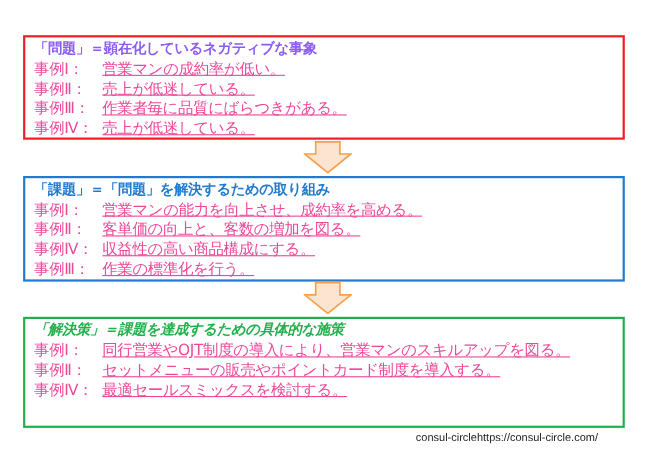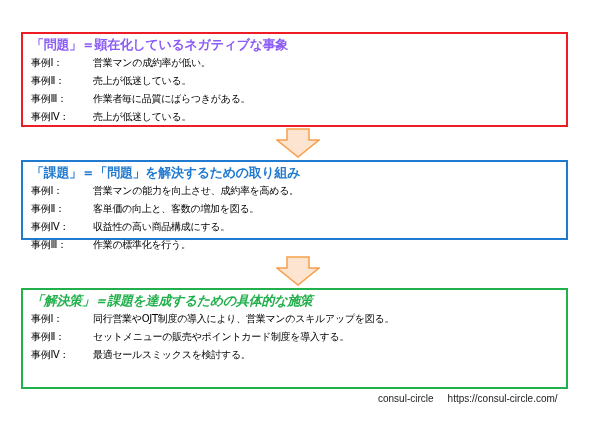--- a/index.html
+++ b/index.html
@@ -1,34 +1,34 @@
 <!DOCTYPE html>
 <html><head>
 <meta charset="utf-8">
 <style>
   html, body { margin: 0; padding: 0; background: #ffffff; }
   body { width: 600px; height: 431px; position: relative; overflow: hidden;
          font-family: "DejaVu Sans", sans-serif; }
   .box { position: absolute; left: 21px; width: 547px; border: 2px solid; box-sizing: border-box;
          padding: 2px 0 0 8px; background: #fff; }
   .box.red { top: 32px; height: 95px; border-color: #ee1c24; }
-  .box.blue { top: 160px; height: 80px; border-color: #1f7ad0; }
+  .box.blue { top: 160px; height: 96px; border-color: #1f7ad0; }
   .box.green { top: 288px; height: 101px; border-color: #21b04b; }
   .title { font-size: 13px; font-weight: bold; line-height: 18px; letter-spacing: -0.3px; white-space: nowrap; }
   .red .title { color: #8b5cf6; }
   .blue .title { color: #1f7ad0; }
   .green .title { color: #21b04b; font-style: italic; }
-  .line { font-size: 10px; line-height: 18px; color: #000000; white-space: nowrap; letter-spacing: -0.3px; }
+  .line { font-size: 14px; line-height: 18px; color: #ec4899; white-space: nowrap; letter-spacing: -0.3px; text-decoration: underline; }
   .line .lbl { display: inline-block; width: 62px; }
   .arrow { position: absolute; left: 276px; width: 44px; height: 30px; }
   .arrow.a1 { top: 128px; }
   .arrow.a2 { top: 256px; }
   .footer { position: absolute; top: 393px; left: 378px; font-family: "Liberation Sans", sans-serif;
             font-size: 10px; color: #222; white-space: nowrap; }
-  .footer span + span { margin-left: 14px; }
+  .footer span + span { }
 </style>
 </head>
 <body>
 
 <div class="box red">
   <div class="title">「問題」＝顕在化しているネガティブな事象</div>
   <div class="line"><span class="lbl">事例Ⅰ：</span><span>営業マンの成約率が低い。</span></div>
   <div class="line"><span class="lbl">事例Ⅱ：</span><span>売上が低迷している。</span></div>
   <div class="line"><span class="lbl">事例Ⅲ：</span><span>作業者毎に品質にばらつきがある。</span></div>
   <div class="line"><span class="lbl">事例Ⅳ：</span><span>売上が低迷している。</span></div>

